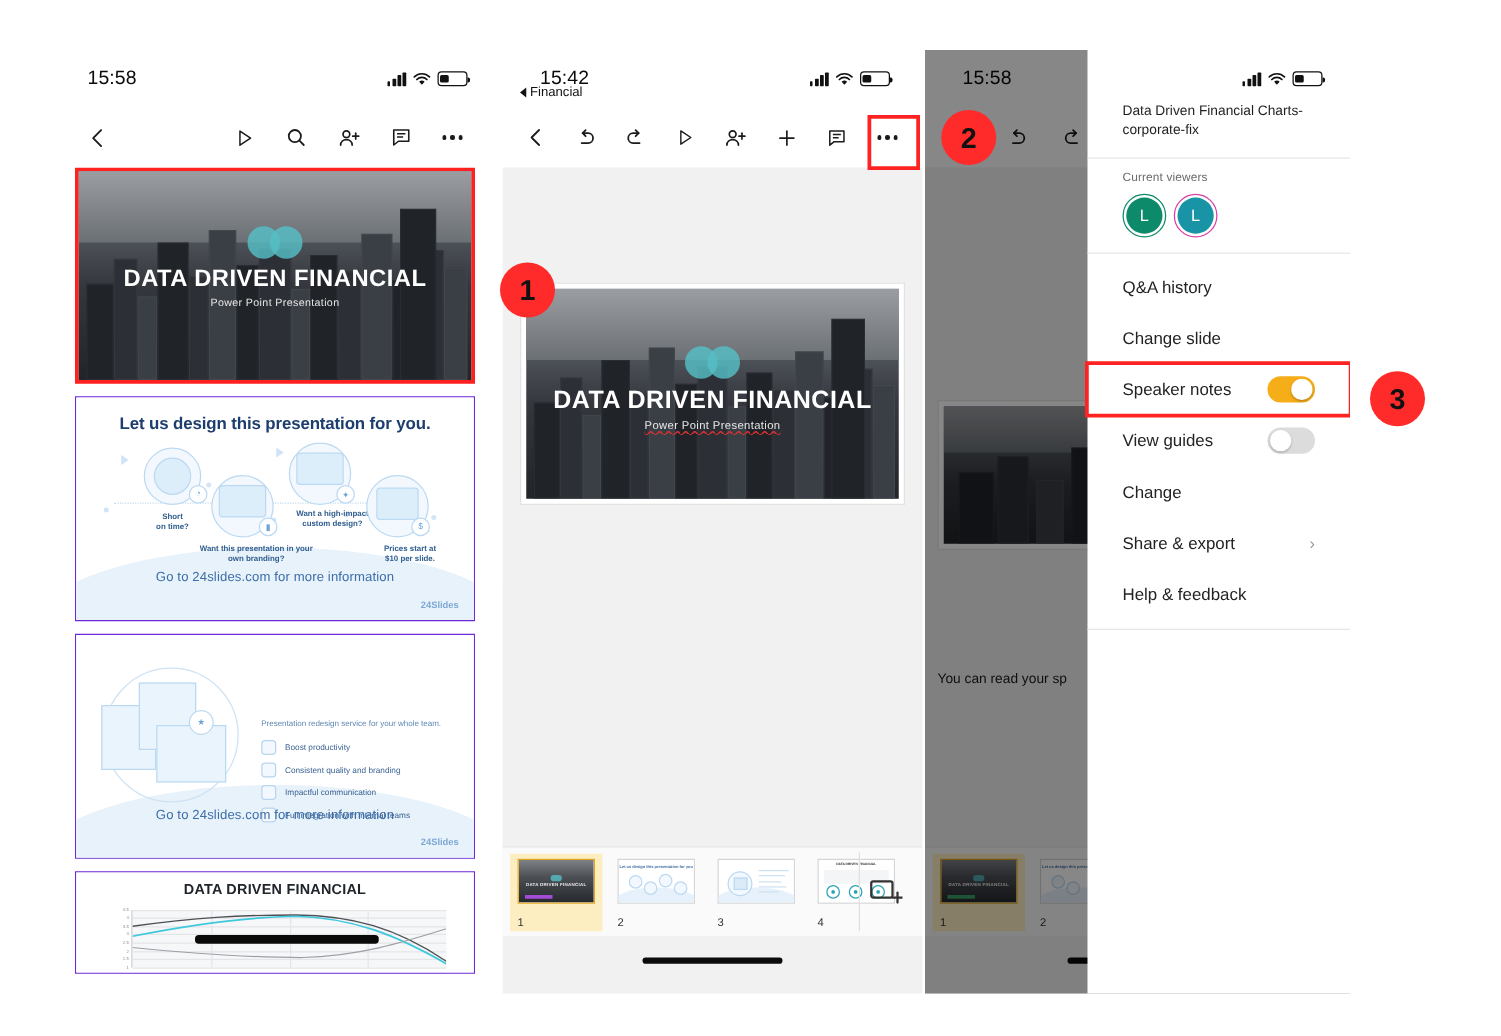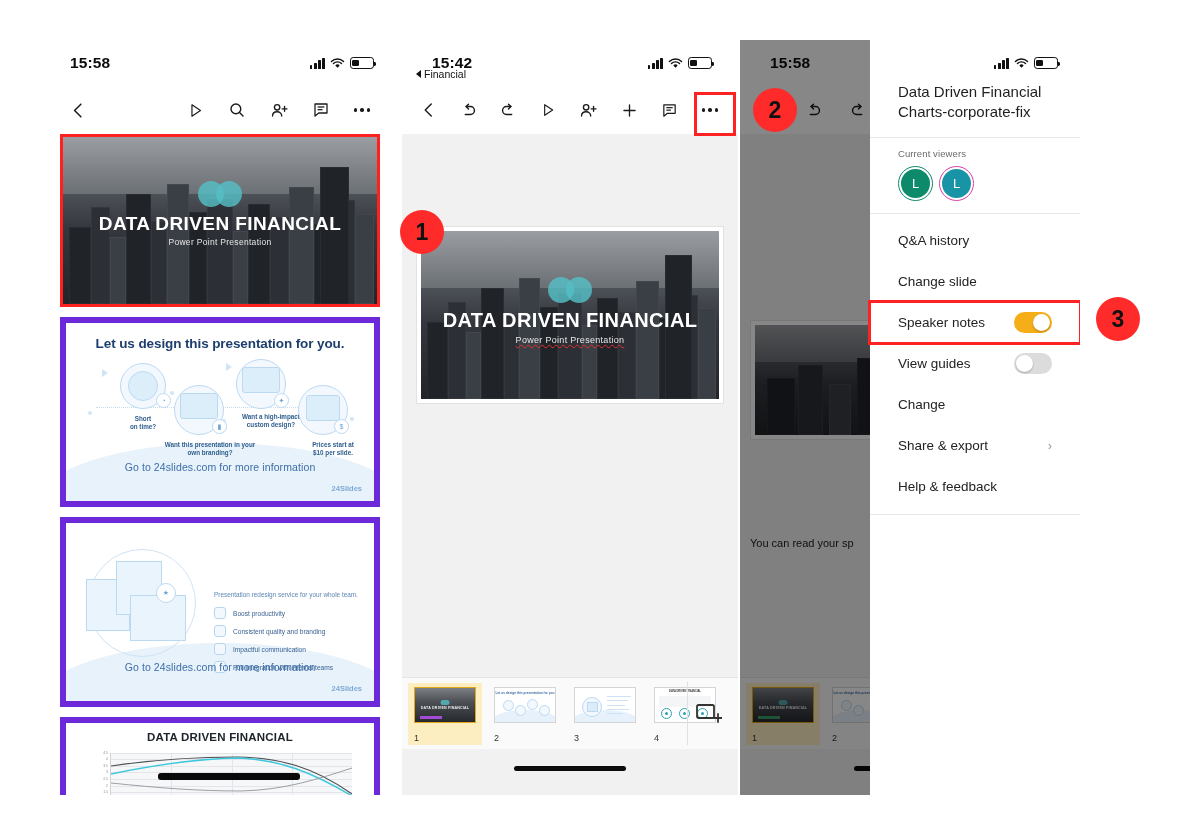--- a/index.html
+++ b/index.html
@@ -17,21 +17,21 @@
   #panel-mid    { left: 402px; top: 40px;  width: 336px; height: 755px; }
   #panel-right  { left: 740px; top: 40px;  width: 340px; height: 755px; }
 
   
   .statusbar {
     position: relative; height: 46px;
     display: flex; align-items: center; justify-content: space-between;
     padding: 0 26px 0 30px;
   }
   .sb-time {
-    font-size: 15.5px; font-weight: bold; color: #0b0b0b;
+    font-size: 15.5px; font-weight: normal; color: #0b0b0b;
     letter-spacing: .1px; line-height: 1;
   }
   .sb-backapp {
     position: absolute; left: 14px; top: 28px;
     font-size: 10.5px; color: #111; display: flex; align-items: center; gap: 3px;
   }
   .sb-backapp .tri {
     width: 0; height: 0;
     border-top: 4px solid transparent; border-bottom: 4px solid transparent;
     border-right: 5px solid #111;
@@ -68,21 +68,21 @@
   .dots { display: flex; gap: 3.2px; }
   .dots i { width: 3.4px; height: 3.4px; border-radius: 50%; background: #1b1b1b; display: block; }
 
   
   #panel-left .scrollarea {
     position: absolute; left: 0; top: 94px; right: 0; bottom: 0;
     background: #ffffff; overflow: hidden;
   }
   .slide-card {
     position: relative; width: 320px; margin: 0 auto 10px auto;
-    background: #fff; border: 6px solid #6d28d9;
+    background: #fff; border: 1px solid #6d28d9;
   }
   .slide-card.selected { border: 3px solid #ff2020; }
 
   
   .sld-hero {
     position: relative; height: 167px; overflow: hidden;
     background: linear-gradient(180deg,#7d8186 0%,#5a5f66 22%,#34373d 55%,#222428 100%);
   }
   .sky { position: absolute; left: 0; right: 0; top: 0; height: 34%;
          background: linear-gradient(180deg,#9a9da1 0%,#7e8287 60%,#6b7075 100%); }
@@ -250,21 +250,21 @@
     background:#2aa3b4; }
 
   
   #panel-right .under { position: absolute; inset: 0; background: #ffffff; overflow: hidden; }
   #panel-right .scrim { position: absolute; inset: 0; background: rgba(0,0,0,.47); }
   .sheet {
     position: absolute; left: 130px; top: 0; right: 0; bottom: 0;
     background: #ffffff;
   }
   .sheet-title {
-    padding: 42px 28px 0 28px; font-size: 15px; color: #1f1f1f; line-height: 1.36;
+    padding: 42px 28px 0 28px; font-size: 11px; color: #1f1f1f; line-height: 1.36;
   }
   .sheet-sep { height: 1px; background: #e6e6e6; margin: 14px 0 0 0; }
   .viewers { padding: 10px 28px 12px 28px; }
   .viewers-lbl { font-size: 9.5px; color: #6b6b6b; letter-spacing: .1px; }
   .avatars { display: flex; gap: 6px; margin-top: 7px; }
   .avatar {
     width: 29px; height: 29px; border-radius: 50%;
     display: flex; align-items: center; justify-content: center;
     color: #fff; font-size: 13px; font-weight: 500;
   }

